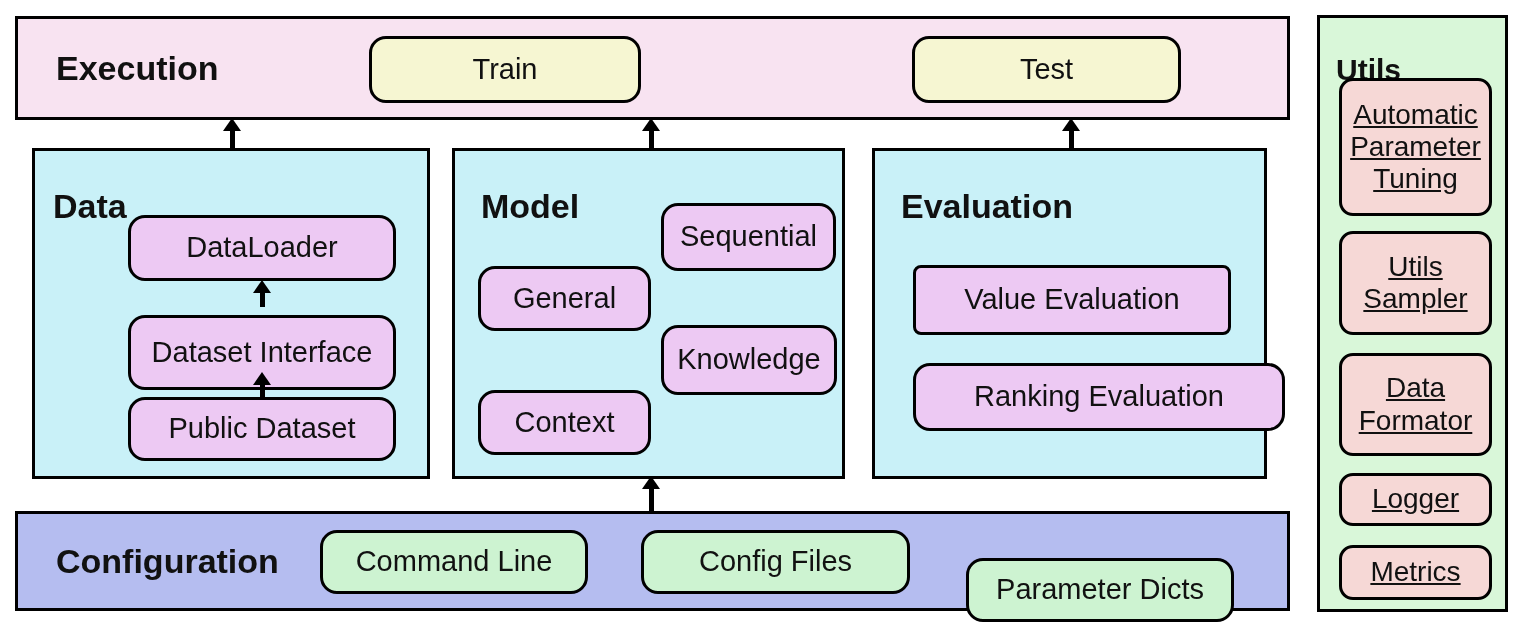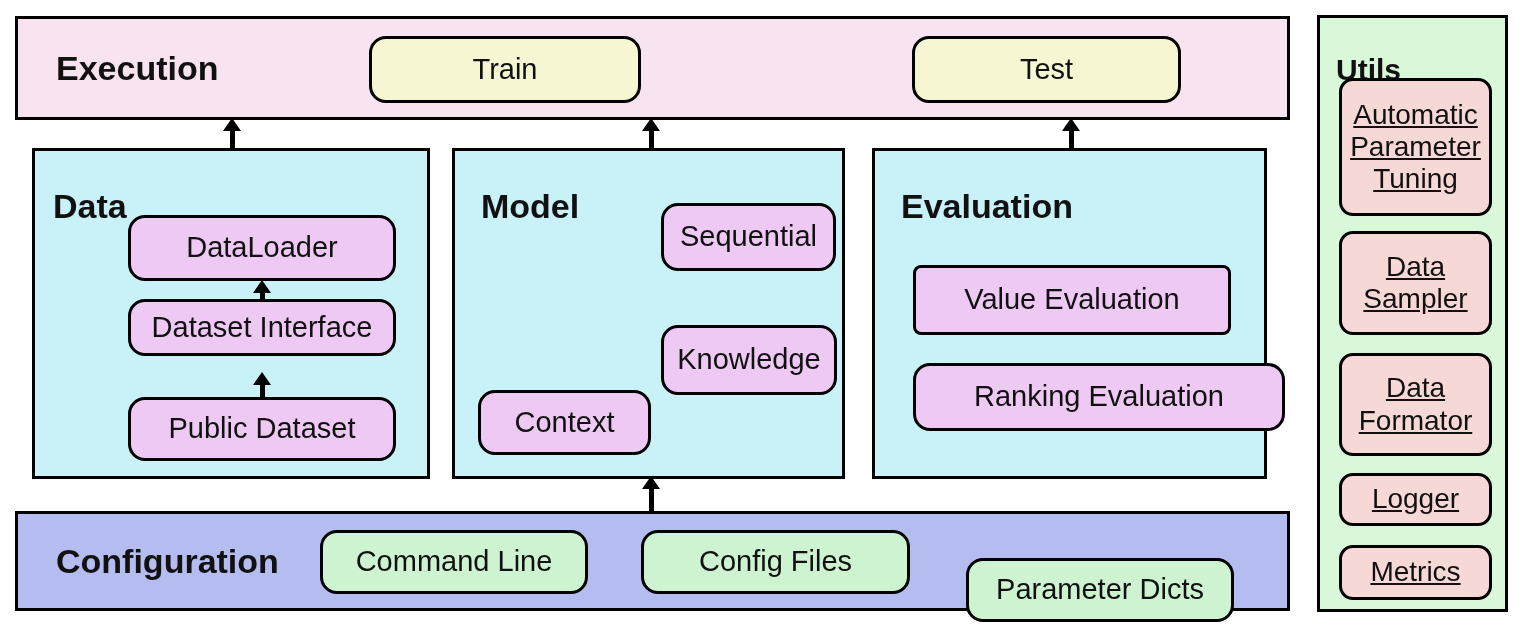--- a/index.html
+++ b/index.html
@@ -45,52 +45,53 @@
     <div class="node yellow" style="left:894px;top:17px;width:269px;height:67px;">Test</div>
   </section>
 
   <section class="panel cyan" style="left:32px;top:148px;width:398px;height:331px;">
     <h2 class="title" style="left:18px;top:10px;">Data</h2>
     <div class="node purple" style="left:93px;top:64px;width:268px;height:66px;">DataLoader</div>
     <div class="arrow" style="left:217px;top:129px;height:27px;">
       <span class="head"></span>
       <span class="shaft"></span>
     </div>
-    <div class="node purple" style="left:93px;top:148px;width:268px;height:57px;">Dataset Interface</div>
+    <div class="node purple" style="left:93px;top:164px;width:268px;height:75px;">Dataset Interface</div>
     <div class="arrow" style="left:217px;top:221px;height:26px;">
       <span class="head"></span>
       <span class="shaft"></span>
     </div>
     <div class="node purple" style="left:93px;top:246px;width:268px;height:64px;">Public Dataset</div>
   </section>
 
   <section class="panel cyan" style="left:452px;top:148px;width:393px;height:331px;">
     <h2 class="title" style="left:26px;top:10px;">Model</h2>
     <div class="node purple" style="left:206px;top:52px;width:175px;height:68px;">Sequential</div>
+    <div class="node purple" style="left:23px;top:115px;width:173px;height:65px;">General</div>
     <div class="node purple" style="left:206px;top:174px;width:176px;height:70px;">Knowledge</div>
     <div class="node purple" style="left:23px;top:239px;width:173px;height:65px;">Context</div>
   </section>
 
   <section class="panel cyan" style="left:872px;top:148px;width:395px;height:331px;">
     <h2 class="title" style="left:26px;top:10px;">Evaluation</h2>
     <div class="node purple" style="left:38px;top:114px;width:318px;height:70px;border-radius:8px;">Value Evaluation</div>
     <div class="node purple" style="left:38px;top:212px;width:372px;height:68px;">Ranking Evaluation</div>
   </section>
 
   <section class="panel periwinkle" style="left:15px;top:511px;width:1275px;height:100px;">
     <h2 class="title vcenter" style="left:38px;">Configuration</h2>
     <div class="node green" style="left:302px;top:16px;width:268px;height:64px;">Command Line</div>
     <div class="node green" style="left:623px;top:16px;width:269px;height:64px;">Config Files</div>
     <div class="node green" style="left:948px;top:16px;width:268px;height:64px;margin-top:28px;">Parameter Dicts</div>
   </section>
 
   <section class="panel utils" style="left:1317px;top:15px;width:191px;height:597px;">
     <h2 class="title utils-size" style="left:16px;top:12px;">Utils</h2>
     <div class="node rose" style="left:19px;top:60px;width:153px;height:138px;">Automatic Parameter Tuning</div>
-    <div class="node rose" style="left:19px;top:213px;width:153px;height:104px;">Data Sampler</div>
+    <div class="node rose" style="left:19px;top:213px;width:153px;height:104px;">Utils Sampler</div>
     <div class="node rose" style="left:19px;top:335px;width:153px;height:103px;">Data Formator</div>
     <div class="node rose" style="left:19px;top:455px;width:153px;height:53px;">Logger</div>
     <div class="node rose" style="left:19px;top:527px;width:153px;height:55px;">Metrics</div>
   </section>
 
   <div class="arrow" style="left:222px;top:118px;height:32px;">
     <span class="head"></span>
     <span class="shaft"></span>
   </div>
   <div class="arrow" style="left:641px;top:118px;height:32px;">

